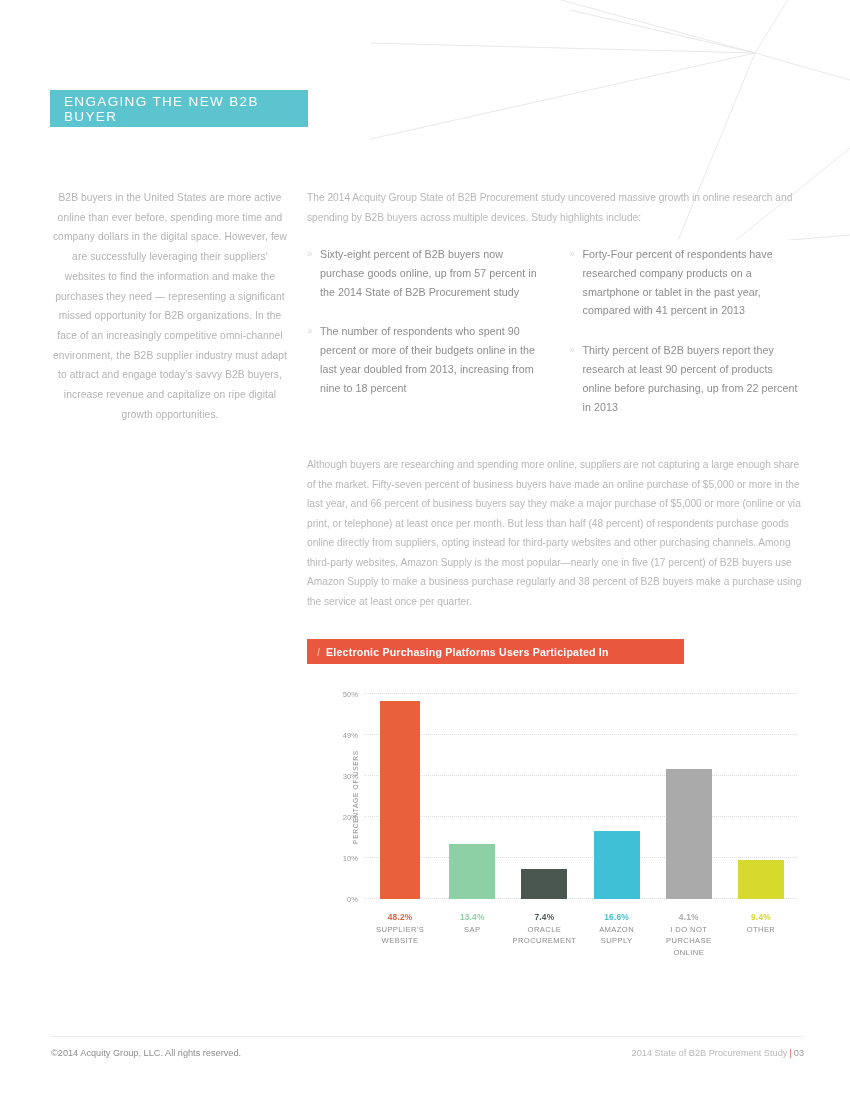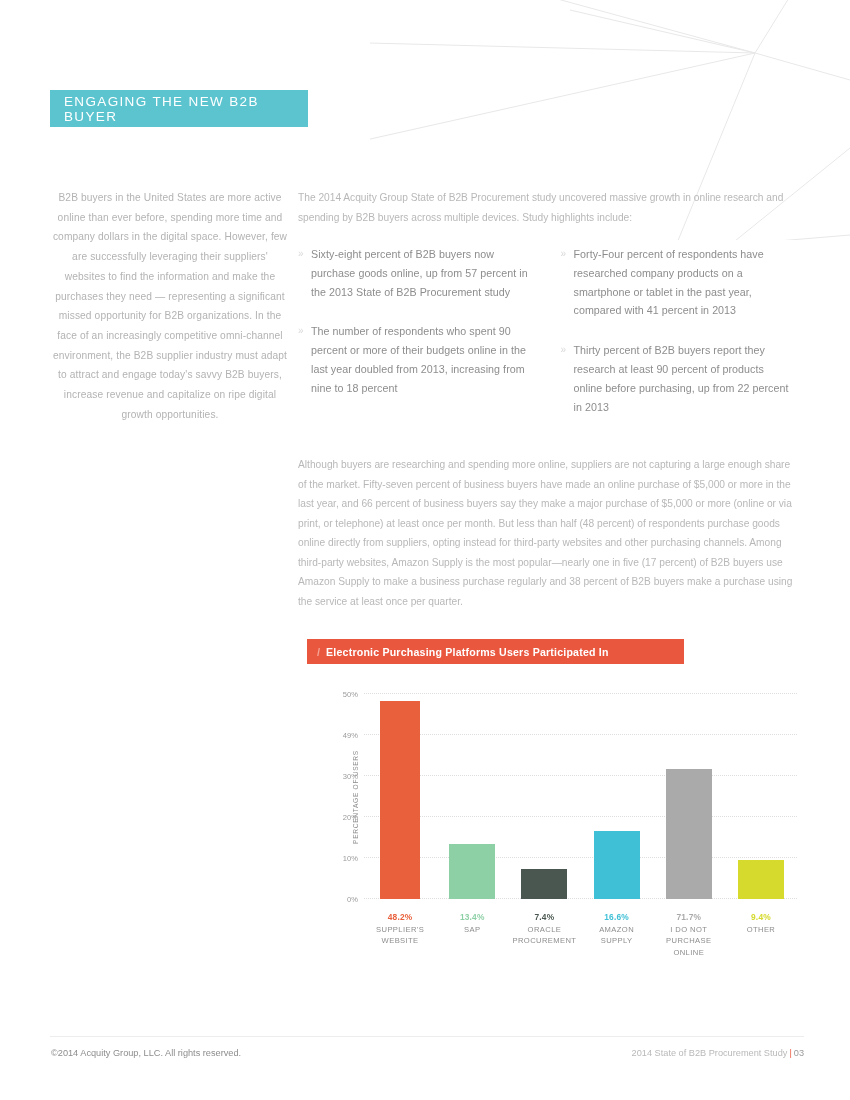--- a/index.html
+++ b/index.html
@@ -59,21 +59,21 @@
     margin: 0;
     color: #b3b3b3;
     font-size: 10.2px;
     line-height: 19.7px;
     letter-spacing: 0.12px;
     text-align: center;
   }
 
   .col-right {
     position: absolute;
-    left: 298px;
+    left: 307px;
     top: 188px;
     width: 497px;
   }
   .intro {
     margin: 0;
     color: #b8b8b8;
     font-size: 10.2px;
     line-height: 19.5px;
   }
 
@@ -279,21 +279,21 @@
     <p>B2B buyers in the United States are more active online than ever before, spending more time and company dollars in the digital space. However, few are successfully leveraging their suppliers' websites to find the information and make the purchases they need — representing a significant missed opportunity for B2B organizations. In the face of an increasingly competitive omni-channel environment, the B2B supplier industry must adapt to attract and engage today's savvy B2B buyers, increase revenue and capitalize on ripe digital growth opportunities.</p>
   </div>
 
   <div class="col-right">
     <p class="intro">The 2014 Acquity Group State of B2B Procurement study uncovered massive growth in online research and spending by B2B buyers across multiple devices. Study highlights include:</p>
 
     <div class="bullets">
       <div class="bullet-col">
         <div class="bullet">
           <div class="bullet-mark">»</div>
-          <div class="bullet-text">Sixty-eight percent of B2B buyers now purchase goods online, up from 57 percent in the 2013 State of B2B Procurement study</div>
+          <div class="bullet-text">Sixty-eight percent of B2B buyers now purchase goods online, up from 57 percent in the 2014 State of B2B Procurement study</div>
         </div>
         <div class="bullet">
           <div class="bullet-mark">»</div>
           <div class="bullet-text">The number of respondents who spent 90 percent or more of their budgets online in the last year doubled from 2013, increasing from nine to 18 percent</div>
         </div>
       </div>
       <div class="bullet-col">
         <div class="bullet">
           <div class="bullet-mark">»</div>
           <div class="bullet-text">Forty-Four percent of respondents have researched company products on a smartphone or tablet in the past year, compared with 41 percent in 2013</div>
@@ -372,21 +372,21 @@
           <div class="xval" style="color: rgb(74, 87, 80);">7.4%</div>
           <div class="xname">ORACLE
 PROCUREMENT</div>
         </div>
         <div class="xcell">
           <div class="xval" style="color: rgb(64, 192, 214);">16.6%</div>
           <div class="xname">AMAZON
 SUPPLY</div>
         </div>
         <div class="xcell">
-          <div class="xval" style="color: rgb(170, 170, 170);">71.7%</div>
+          <div class="xval" style="color: rgb(170, 170, 170);">4.1%</div>
           <div class="xname">I DO NOT
 PURCHASE
 ONLINE</div>
         </div>
         <div class="xcell">
           <div class="xval" style="color: rgb(213, 218, 44);">9.4%</div>
           <div class="xname">OTHER</div>
         </div>
       </div>
   </div>

